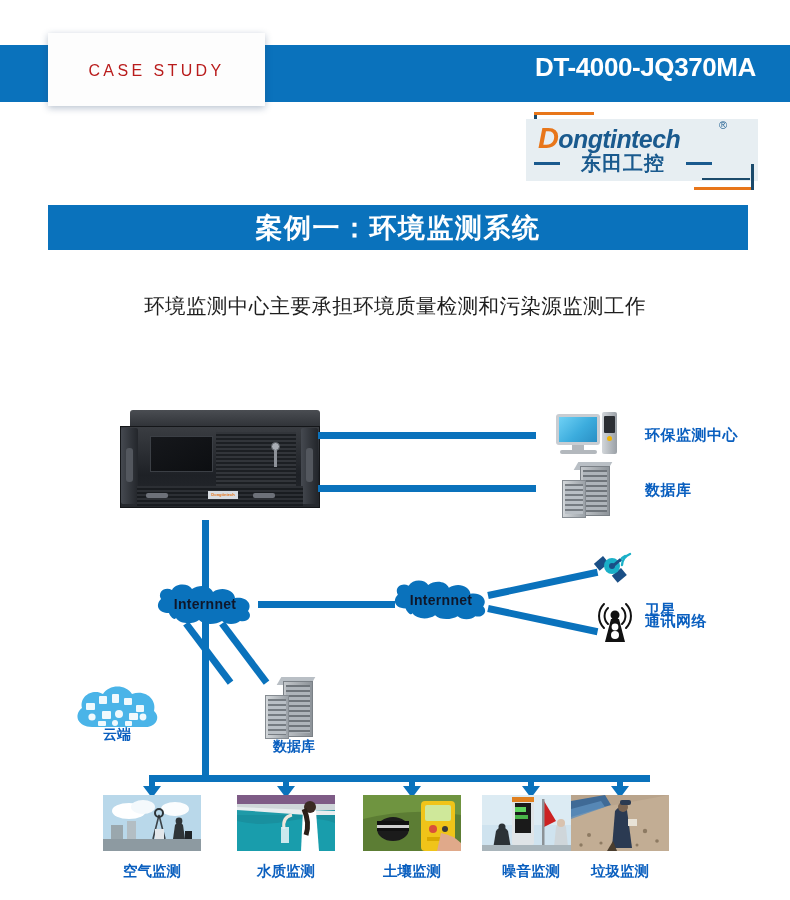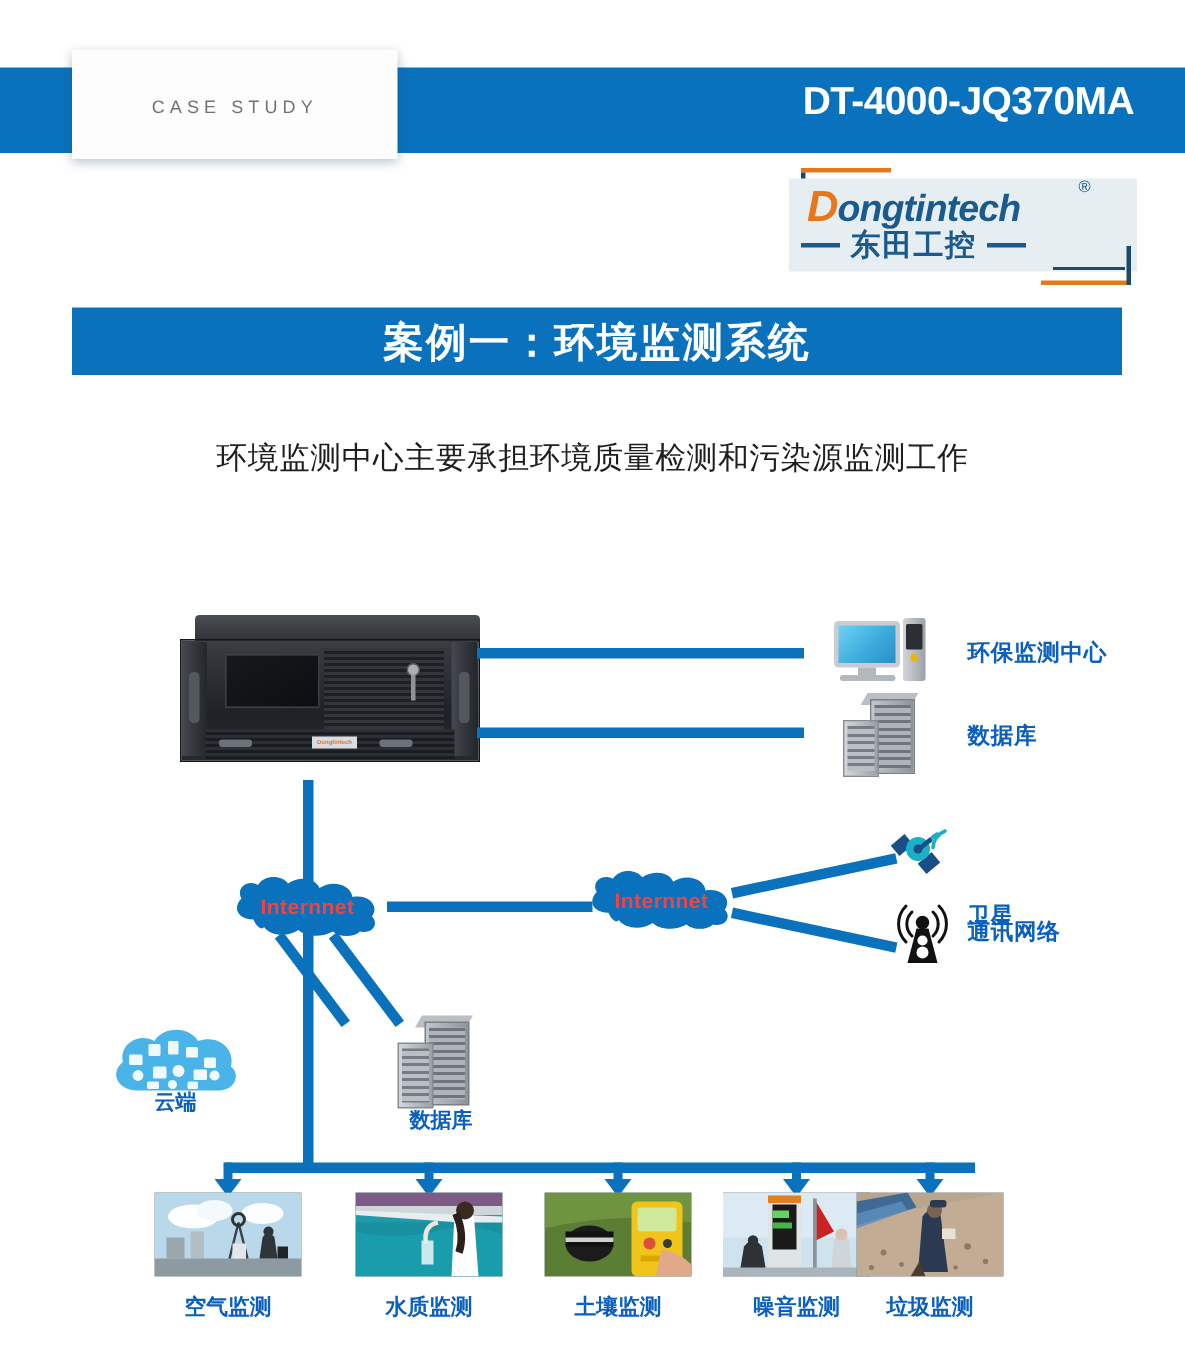--- a/index.html
+++ b/index.html
@@ -27,21 +27,21 @@
     background:#fdfdfd;
     box-shadow:0 2px 7px rgba(40,70,110,0.33);
     display:flex; flex-direction:column;
     align-items:center; justify-content:center;
   }
   #case-title-cn {
     font-size:30px; font-weight:bold; color:#111111;
     letter-spacing:2px; line-height:1.05;
   }
   #case-title-en {
-    font-size:12px; color:#737373; letter-spacing:3.4px;
+    font-size:16px; color:#b91c1c; letter-spacing:3.4px;
     margin-top:3px;
   }
 
   
   #logo-block { position:absolute; left:512px; top:112px; width:264px; height:78px; }
   #logo-plate {
     position:absolute; left:14px; top:7px; width:232px; height:62px;
     background:#e7eef2;
   }
   #logo-latin {
@@ -49,21 +49,21 @@
     font-size:25px; font-style:italic; font-weight:bold;
     color:#1a5a8e; letter-spacing:-0.6px; white-space:nowrap;
   }
   #logo-latin .d-orange { color:#e8761a; font-size:29px; }
   #logo-reg {
     position:absolute; left:207px; top:7px;
     font-size:11px; color:#1a5a8e;
   }
   #logo-cn-row {
     position:absolute; left:22px; top:38px; width:216px;
-    display:flex; align-items:center; gap:7px;
+    display:flex; align-items:center; gap:21px;
   }
   .logo-dash { height:3px; background:#1a5a8e; flex:0 0 26px; }
   #logo-cn {
     font-size:20px; font-weight:bold; color:#1a5a8e;
     letter-spacing:1px; white-space:nowrap;
   }
   
   .brk { position:absolute; }
   #brk-tl-h { left:22px; top:0px;  width:60px; height:3px; background:#e8761a; }
   #brk-tl-v { left:22px; top:3px;  width:3px;  height:24px; background:#1b4a6b; }
@@ -198,21 +198,21 @@
     background:#b9bfc5; transform:skewX(-30deg);
   }
 
   
   #sat-icon { position:absolute; left:594px; top:157px; width:42px; height:40px; }
   
   #tower-icon { position:absolute; left:596px; top:212px; width:38px; height:42px; }
 
   
   .net-cloud {
-    position:absolute; color:#ef4444; font-size:14px; font-weight:bold;
+    position:absolute; color:#0f172a; font-size:14px; font-weight:bold;
     display:flex; align-items:center; justify-content:center;
     letter-spacing:0.3px;
   }
   .cloud-shape { position:absolute; inset:0; }
 
   
   #cloud-icon-art { position:absolute; left:72px; top:293px; width:90px; height:50px; }
 
   
   .sub-label {

